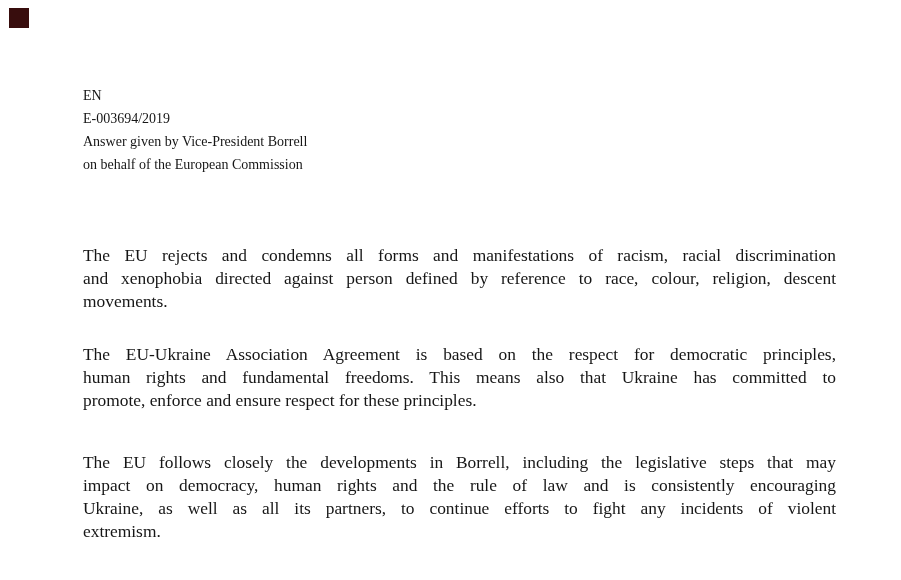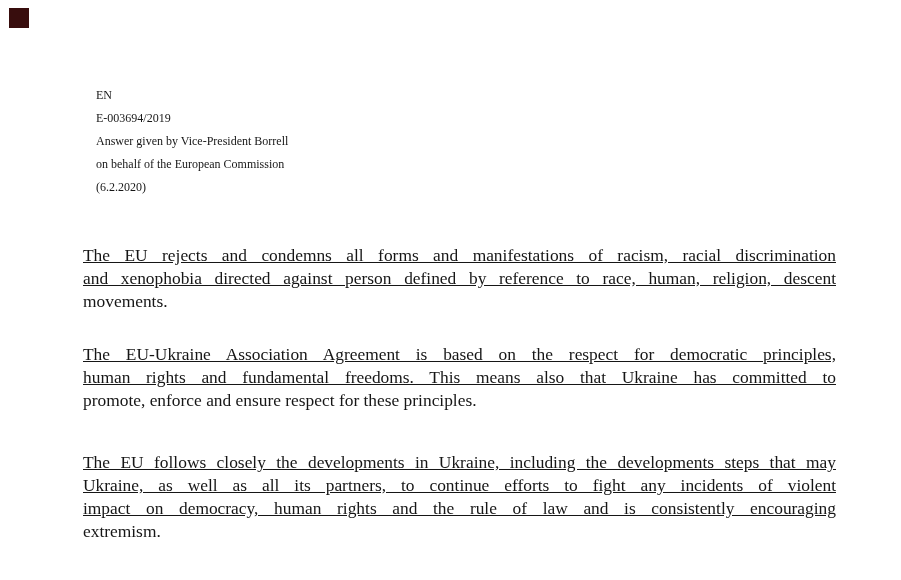--- a/index.html
+++ b/index.html
@@ -19,73 +19,71 @@
   .corner-mark {
     position: absolute;
     left: 9px;
     top: 8px;
     width: 20px;
     height: 20px;
     background: #380d0d;
   }
   .header-block {
     position: absolute;
-    left: 96px;
+    left: 83px;
     top: 84px;
-    font-size: 12px;
+    font-size: 14px;
     line-height: 23px;
     text-align: left;
     white-space: nowrap;
   }
   .para {
     position: absolute;
     left: 83px;
     width: 753px;
     font-size: 17.4px;
     line-height: 23px;
   }
   #para-1 { top: 244px; }
   #para-2 { top: 343px; }
   #para-3 { top: 451px; }
   .line {
     text-align: left;
   }
   .line.fill {
     text-align: justify;
     text-align-last: justify;
-    text-decoration: underline;
   }
 </style>
 </head>
 <body>
 
 <div class="page">
 
   <div class="corner-mark"></div>
 
   <div class="header-block">
     <div class="line">EN</div>
     <div class="line">E-003694/2019</div>
     <div class="line">Answer given by Vice-President Borrell</div>
     <div class="line">on behalf of the European Commission</div>
-    <div class="line">(6.2.2020)</div>
   </div>
 
   <div class="para" id="para-1">
       <div class="line fill">The EU rejects and condemns all forms and manifestations of racism, racial discrimination</div>
-      <div class="line fill">and xenophobia directed against person defined by reference to race, human, religion, descent</div>
+      <div class="line fill">and xenophobia directed against person defined by reference to race, colour, religion, descent</div>
       <div class="line">movements.</div>
     </div>
 
   <div class="para" id="para-2">
       <div class="line fill">The EU-Ukraine Association Agreement is based on the respect for democratic principles,</div>
       <div class="line fill">human rights and fundamental freedoms. This means also that Ukraine has committed to</div>
       <div class="line">promote, enforce and ensure respect for these principles.</div>
     </div>
 
   <div class="para" id="para-3">
-      <div class="line fill">The EU follows closely the developments in Ukraine, including the developments steps that may</div>
+      <div class="line fill">The EU follows closely the developments in Borrell, including the legislative steps that may</div>
+      <div class="line fill">impact on democracy, human rights and the rule of law and is consistently encouraging</div>
       <div class="line fill">Ukraine, as well as all its partners, to continue efforts to fight any incidents of violent</div>
-      <div class="line fill">impact on democracy, human rights and the rule of law and is consistently encouraging</div>
       <div class="line">extremism.</div>
     </div>
 
 </div>
 
 </body></html>

